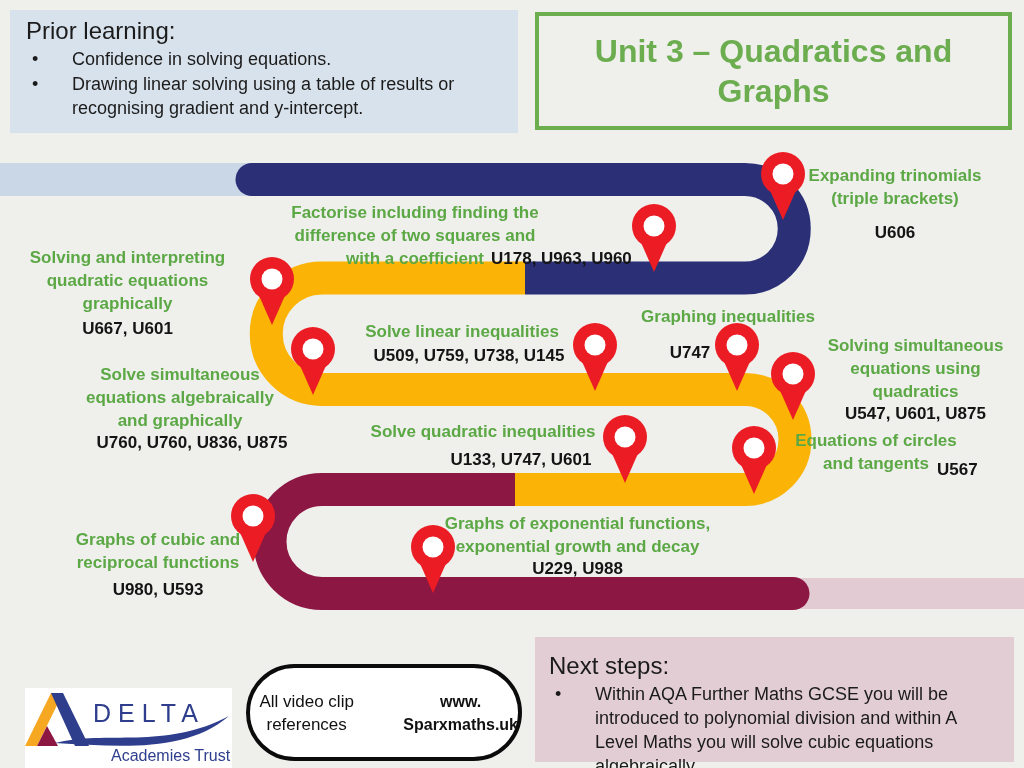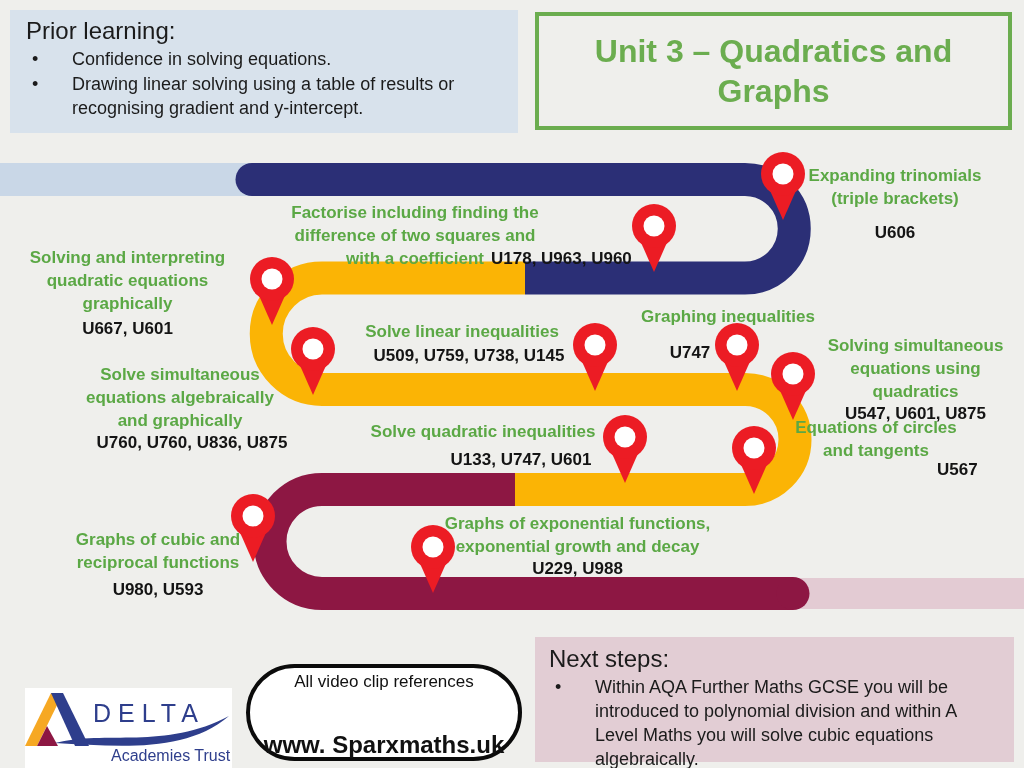--- a/index.html
+++ b/index.html
@@ -34,35 +34,35 @@
   .lbl{
     position:absolute;font-weight:bold;font-size:17px;line-height:23px;
     text-align:center;white-space:pre-line;
   }
   .lbl.green{color:var(--green-label,#5BA845);}
   .lbl.codes{color:#141414;}
   
   .next-box{
     left:535px;top:637px;width:479px;height:125px;
     background:var(--next-bg,#E2CDD4);
-    box-sizing:border-box;padding:7px 14px;
+    box-sizing:border-box;padding:14px 14px;
     color:#1b1b1b;
   }
   
   .sparx-box{
     left:246px;top:664px;width:276px;height:97px;
     background:#fff;border:4px solid #0b0b0b;border-radius:50px;
     box-sizing:border-box;
-    display:flex;flex-direction:column;align-items:center;justify-content:center;
+    display:flex;flex-direction:row;align-items:center;justify-content:center;
     font-size:17px;line-height:23px;color:#111;text-align:center;gap:40px;
   }
   .sparx-row{display:flex;align-items:center;gap:6px;}
   .sparx-x{color:var(--sparx-x,#55C1E9);font-weight:bold;font-size:21px;line-height:21px;}
   .sparx-brand{color:var(--sparx-blue,#29ABE2);font-weight:bold;}
-  .sparx-url{font-weight:bold;font-size:24px;}
+  .sparx-url{font-weight:bold;font-size:16px;}
   
   .delta-box{left:25px;top:688px;width:207px;height:80px;background:#fff;}
   svg{display:block;}
 </style>
 </head>
 <body>
 
 <svg class="abs" style="left:0;top:0;z-index:1;" width="1024" height="768" viewBox="0 0 1024 768">
 
   <rect x="768" y="578" width="256" height="31" style="fill:var(--pink-bar,#E3CBD3)"></rect>
@@ -177,21 +177,21 @@
   <div class="lbl codes" style="left:87px;top:431px;width:210px">U760, U760, U836, U875</div>
 
   <div class="lbl green" style="left:813px;top:334px;width:205px">Solving simultaneous
 equations using
 quadratics</div>
   <div class="lbl codes" style="left:813px;top:402px;width:205px">U547, U601, U875</div>
 
   <div class="lbl green" style="left:362px;top:420px;width:242px">Solve quadratic inequalities</div>
   <div class="lbl codes" style="left:400px;top:448px;width:242px">U133, U747, U601</div>
 
-  <div class="lbl green" style="left:778px;top:416px;width:196px">Equations of circles
+  <div class="lbl green" style="left:778px;top:429px;width:196px">Equations of circles
 and tangents</div>
   <div class="lbl codes" style="left:937px;top:458px;width:70px;text-align:left">U567</div>
 
   <div class="lbl green" style="left:55px;top:528px;width:206px">Graphs of cubic and
 reciprocal functions</div>
   <div class="lbl codes" style="left:55px;top:578px;width:206px">U980, U593</div>
 
   <div class="lbl green" style="left:425px;top:512px;width:305px">Graphs of exponential functions,
 exponential growth and decay</div>
   <div class="lbl codes" style="left:425px;top:557px;width:305px">U229, U988</div>

